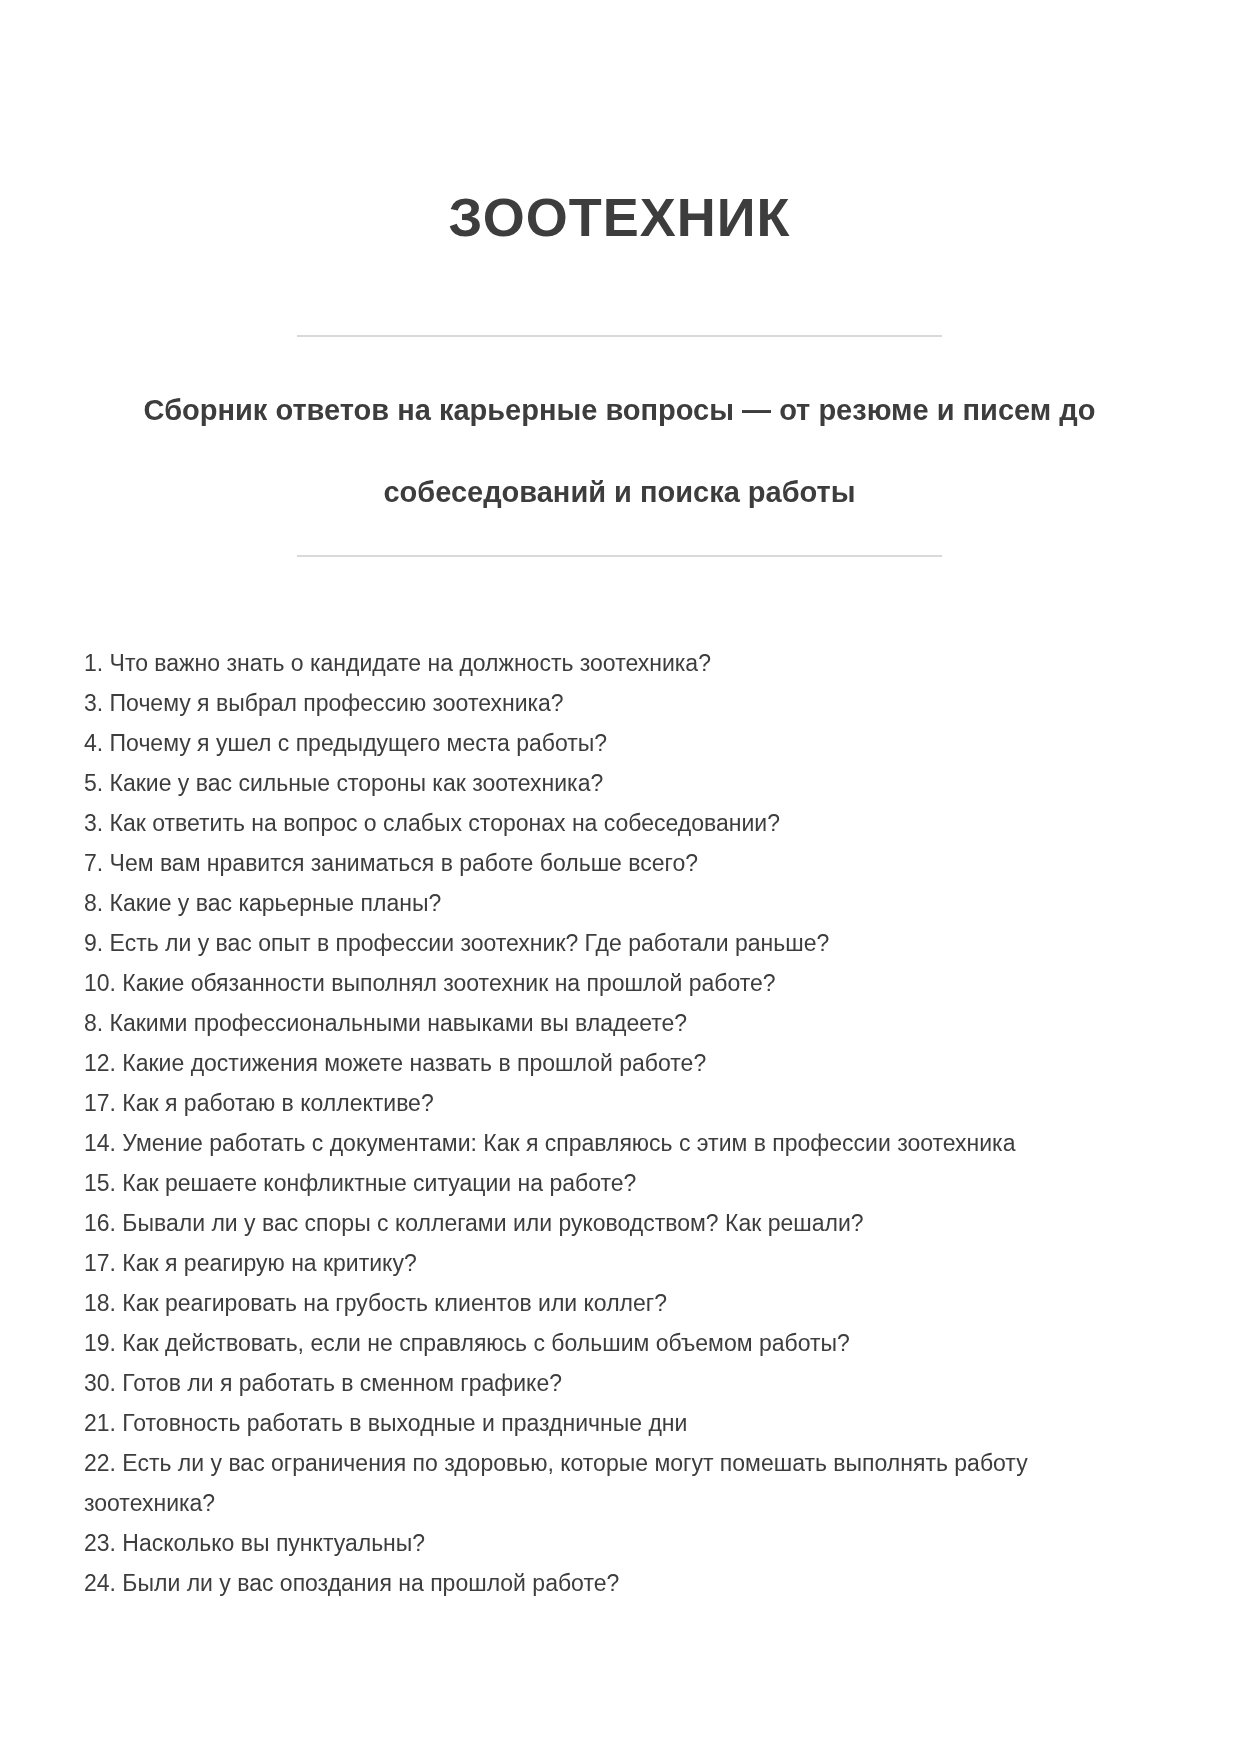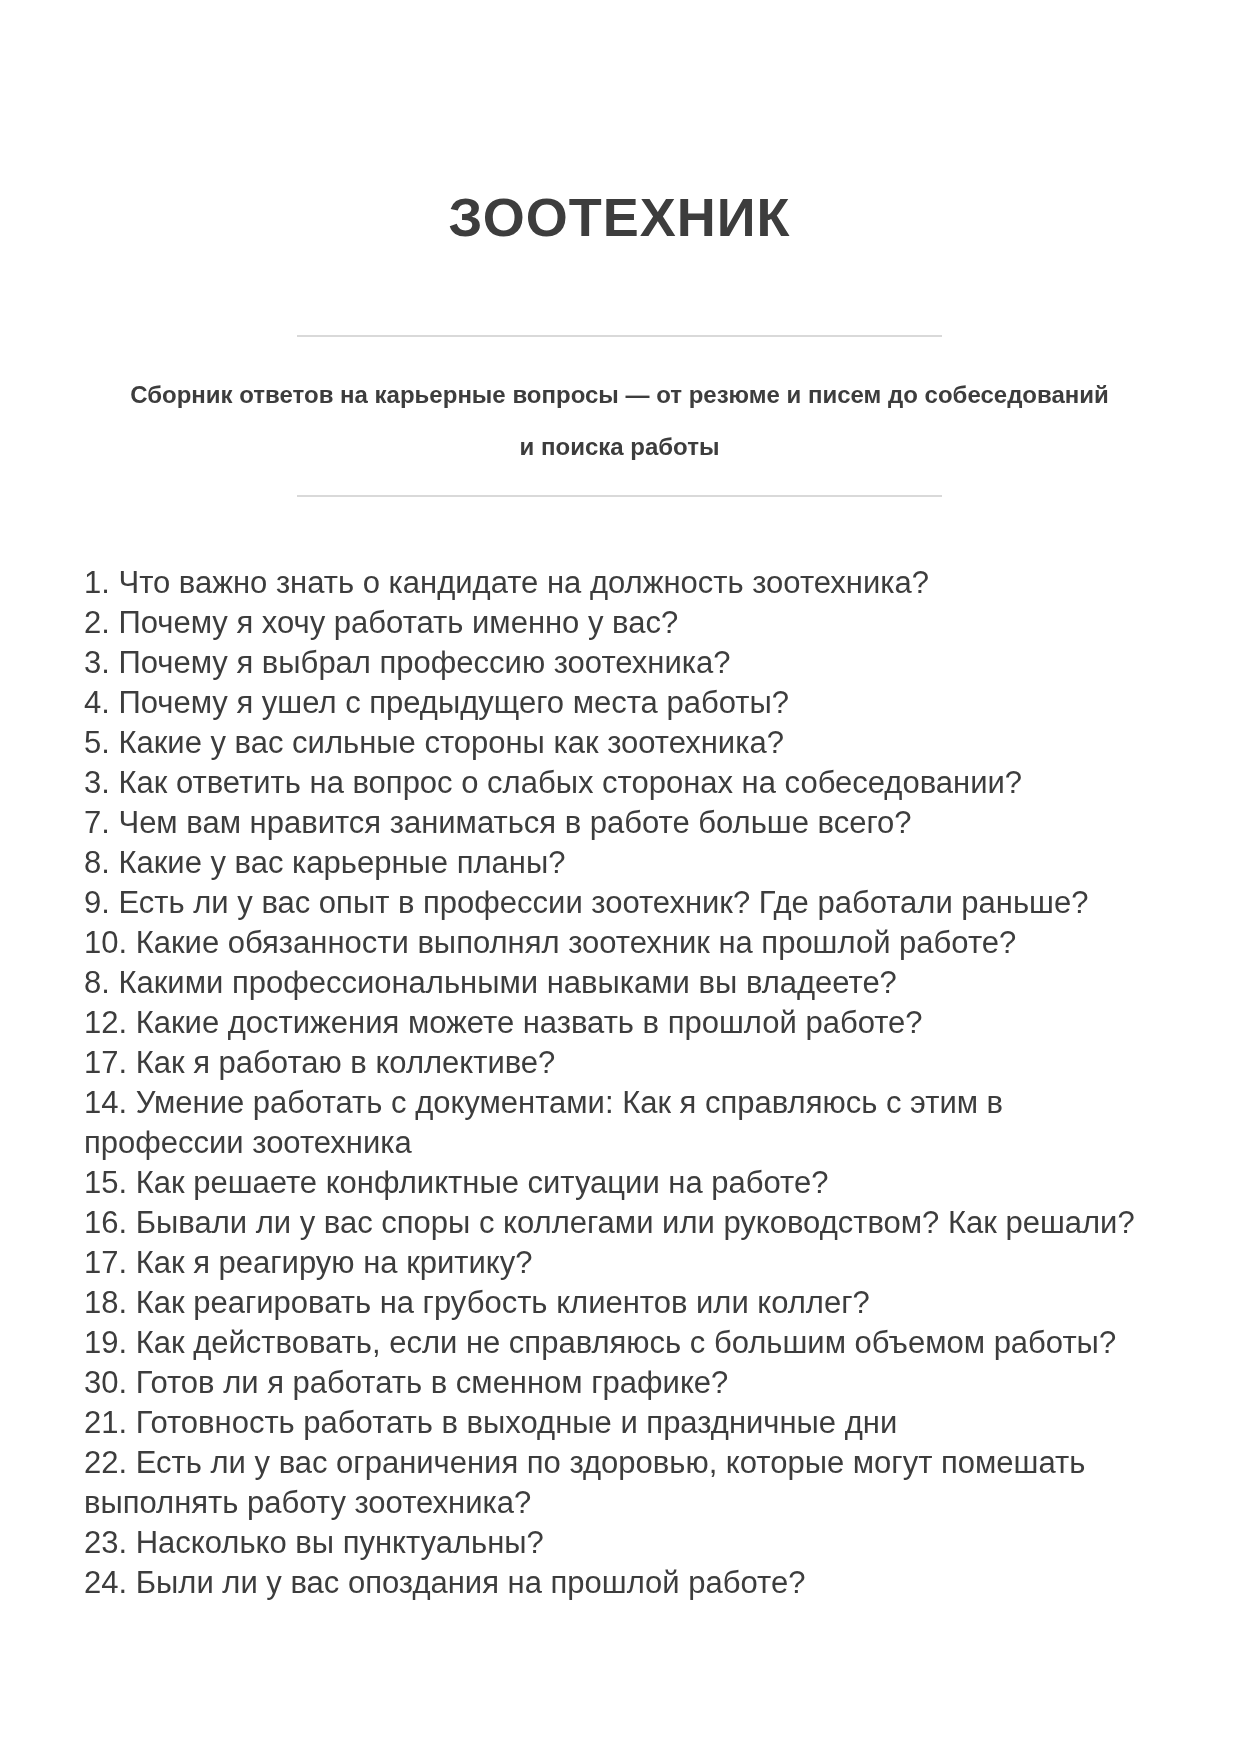--- a/index.html
+++ b/index.html
@@ -38,29 +38,29 @@
     background:var(--divider);
     margin-left:auto;
     margin-right:auto;
   }
   .divider-top{ margin-top:87px; }
   .divider-bottom{ margin-top:22px; }
   .subtitle{
     max-width:1000px;
     margin:32px auto 0 auto;
     text-align:center;
-    font-size:24px;
-    line-height:52px;
+    font-size:29px;
+    line-height:82px;
     font-weight:600;
     color:var(--text);
   }
   .questions{
-    margin:66px 0 0 84px;
+    margin:86px 0 0 84px;
     max-width:1070px;
-    font-size:31px;
+    font-size:23px;
     line-height:40px;
     font-weight:400;
     color:var(--text);
   }
   .question{
     margin:0;
     padding:0;
   }
 </style>
 </head>
@@ -70,21 +70,20 @@
   <h1 class="title">ЗООТЕХНИК</h1>
 
   <div class="divider divider-top"></div>
 
   <h2 class="subtitle">Сборник ответов на карьерные вопросы — от резюме и писем до собеседований и поиска работы</h2>
 
   <div class="divider divider-bottom"></div>
 
   <div class="questions" id="question-list">
       <div class="question">1. Что важно знать о кандидате на должность зоотехника?</div>
-      <div class="question">2. Почему я хочу работать именно у вас?</div>
       <div class="question">3. Почему я выбрал профессию зоотехника?</div>
       <div class="question">4. Почему я ушел с предыдущего места работы?</div>
       <div class="question">5. Какие у вас сильные стороны как зоотехника?</div>
       <div class="question">3. Как ответить на вопрос о слабых сторонах на собеседовании?</div>
       <div class="question">7. Чем вам нравится заниматься в работе больше всего?</div>
       <div class="question">8. Какие у вас карьерные планы?</div>
       <div class="question">9. Есть ли у вас опыт в профессии зоотехник? Где работали раньше?</div>
       <div class="question">10. Какие обязанности выполнял зоотехник на прошлой работе?</div>
       <div class="question">8. Какими профессиональными навыками вы владеете?</div>
       <div class="question">12. Какие достижения можете назвать в прошлой работе?</div>

